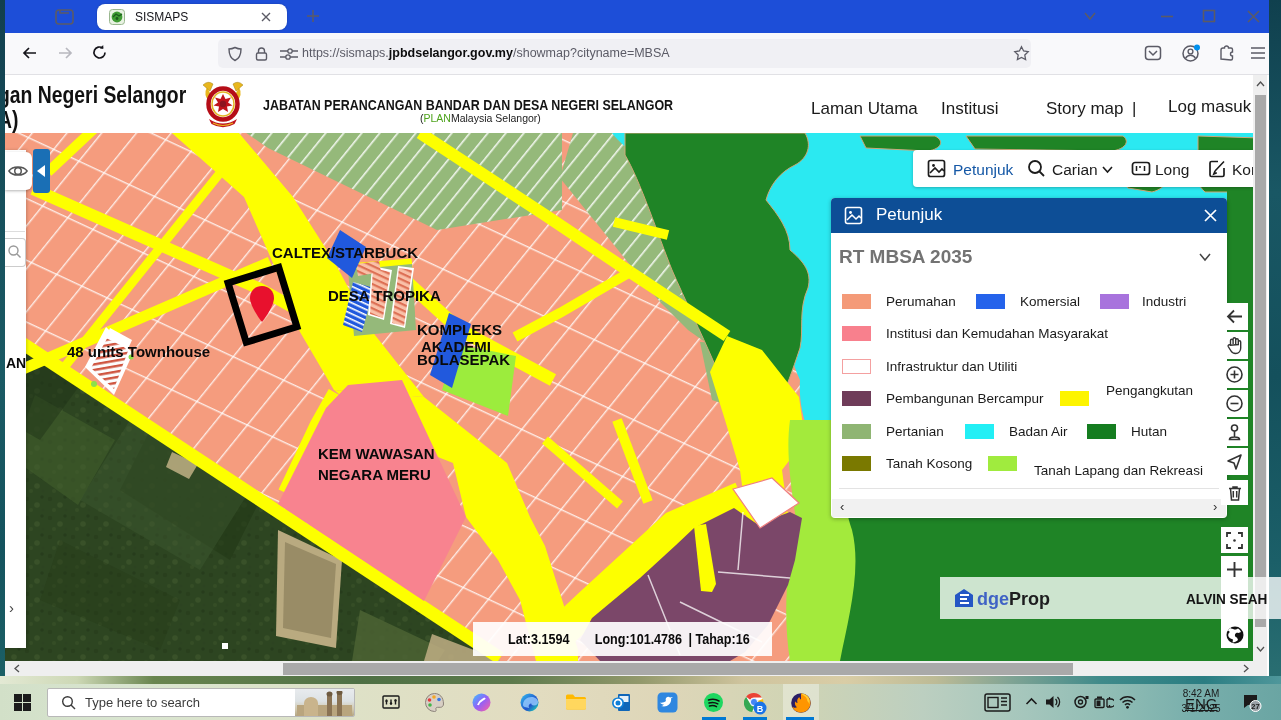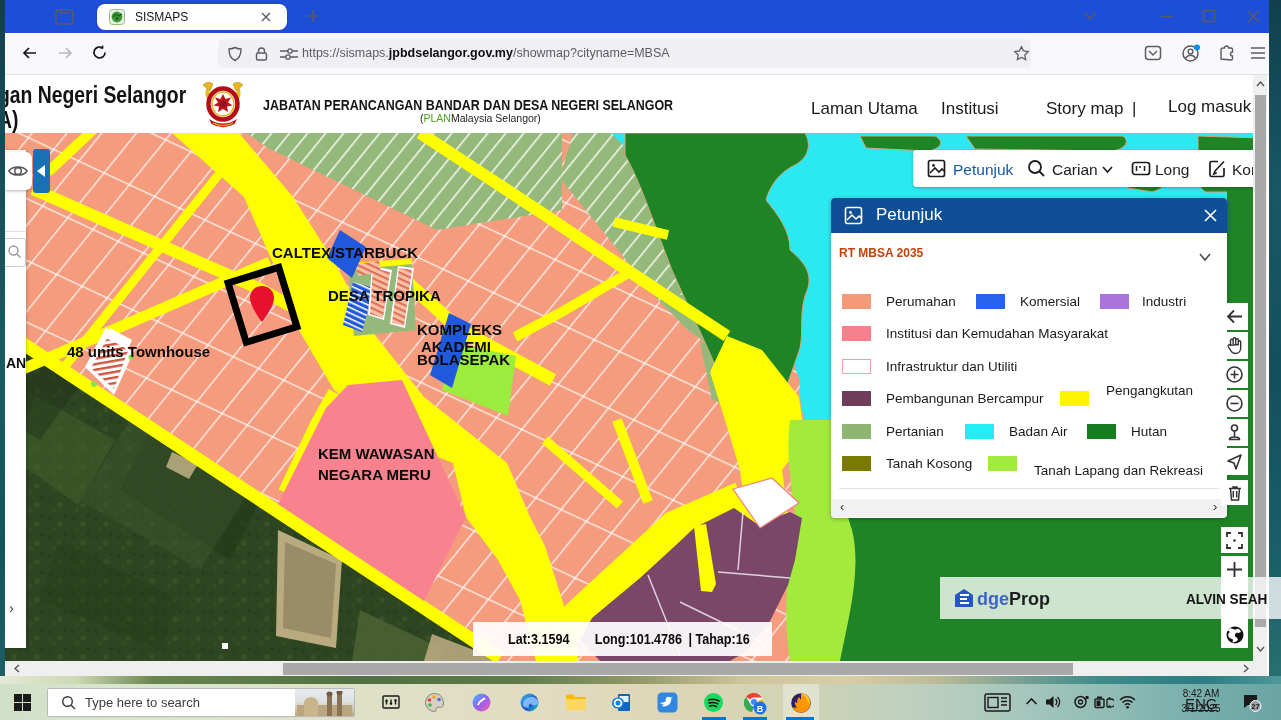--- a/index.html
+++ b/index.html
@@ -322,21 +322,21 @@
     <div class="abs" style="left:826px;top:123px;width:396px;height:35px;background:#0d4e96;border-radius:4px 4px 0 0;"></div>
     <svg class="abs" style="left:839px;top:131px" width="19" height="19" viewBox="0 0 19 19">
         <rect x="1.5" y="1.5" width="16" height="16" rx="2" fill="none" stroke="#fff" stroke-width="1.6"></rect>
         <circle cx="6.5" cy="6.5" r="1.4" fill="#fff"></circle>
         <path d="M3 14 L8 9 L12 13 L15 10 L17 12" fill="none" stroke="#fff" stroke-width="1.5"></path>
       </svg>
     <div class="abs" style="left:871px;top:130px;font-size:17px;color:#fff;">Petunjuk</div>
     <svg class="abs" style="left:1198px;top:133px" width="15" height="15" viewBox="0 0 15 15">
         <path d="M2 2 L13 13 M13 2 L2 13" stroke="#fff" stroke-width="1.7"></path>
       </svg>
-    <div class="abs" style="left:834px;top:171px;font-size:12px;font-weight:bold;color:#c2410c;">RT MBSA 2035</div>
+    <div class="abs" style="left:834px;top:171px;font-size:19px;font-weight:bold;color:#737373;">RT MBSA 2035</div>
     <svg class="abs" style="left:1193px;top:177px" width="14" height="10" viewBox="0 0 14 10">
         <path d="M2 2 L7 8 L12 2" fill="none" stroke="#444" stroke-width="1.5"></path>
       </svg>
     <div class="abs" style="left:837px;top:219px;width:29px;height:15px;background:#f49a78;"></div>
     <div class="abs lgt" style="left:881px;top:219px;">Perumahan</div>
     <div class="abs" style="left:971px;top:219px;width:29px;height:15px;background:#2563eb;"></div>
     <div class="abs lgt" style="left:1015px;top:219px;">Komersial</div>
     <div class="abs" style="left:1095px;top:219px;width:29px;height:15px;background:#a873dd;"></div>
     <div class="abs lgt" style="left:1137px;top:219px;">Industri</div>
     <div class="abs" style="left:837px;top:251px;width:29px;height:15px;background:#f8808d;"></div>

